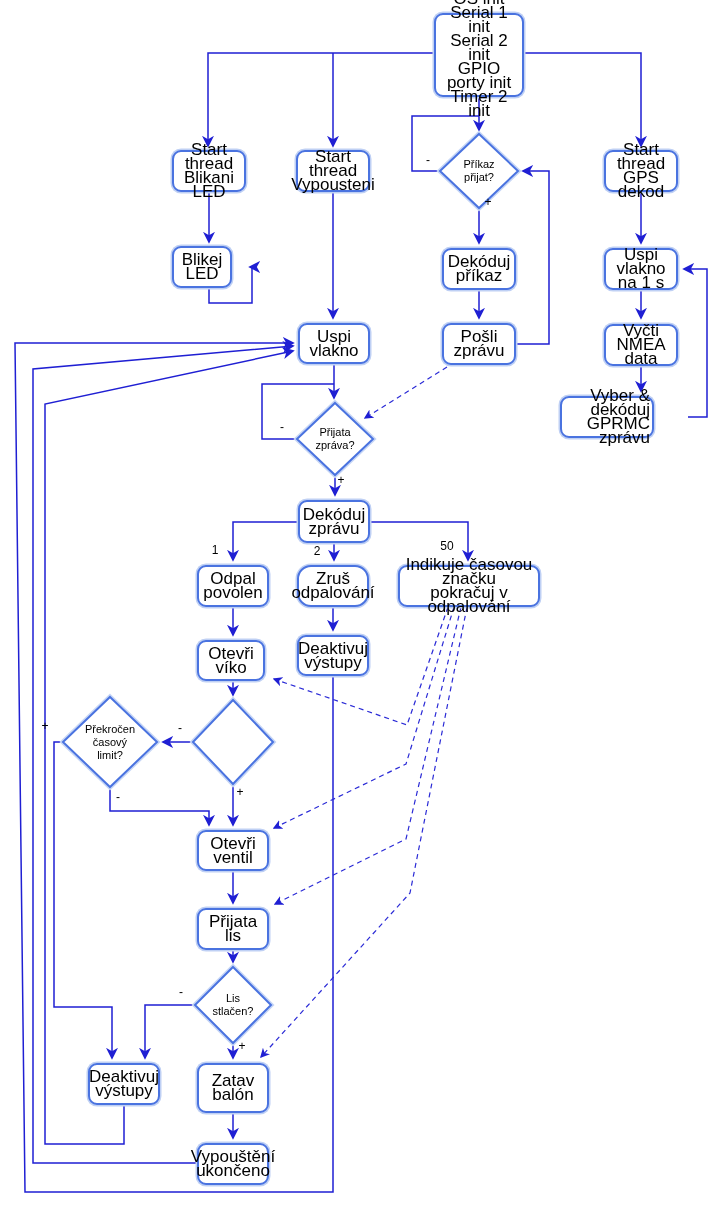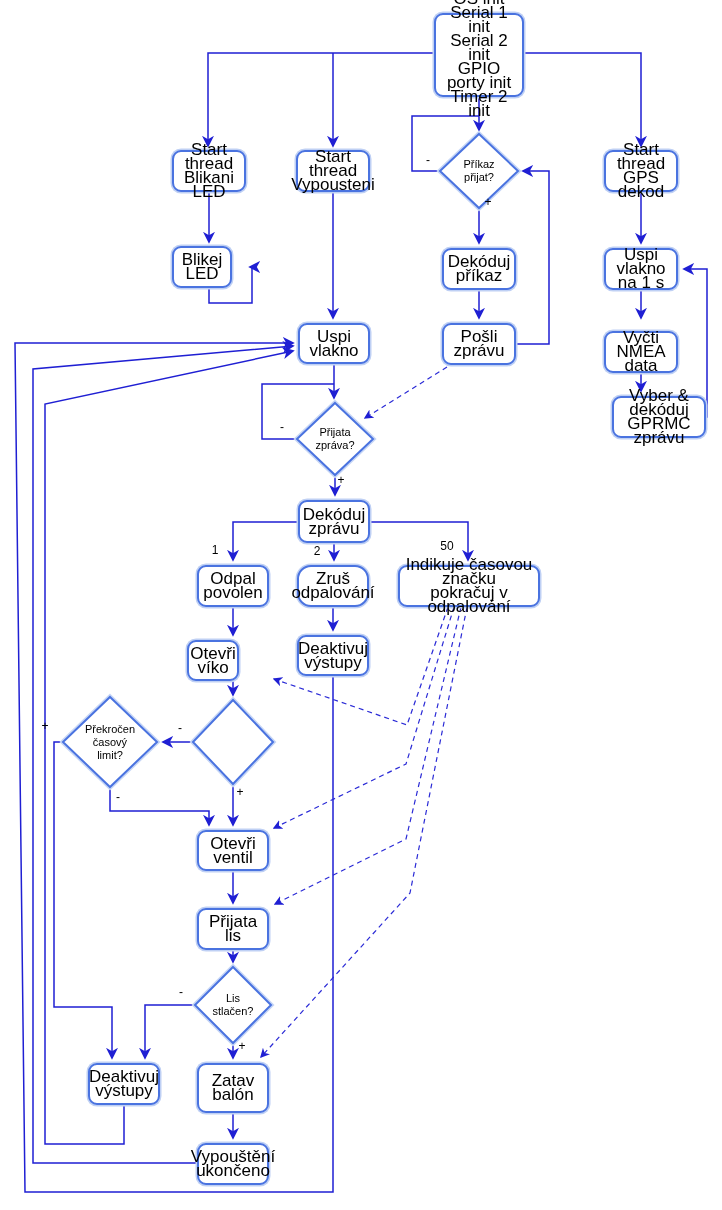--- a/index.html
+++ b/index.html
@@ -108,34 +108,34 @@
 Vypousteni</div>
   <div class="node" style="left:604px;top:150px;width:74px;height:42px;">Start thread
 GPS dekod</div>
   <div class="node" style="left:172px;top:246px;width:60px;height:42px;">Blikej LED</div>
   <div class="node" style="left:442px;top:248px;width:74px;height:42px;">Dekóduj
 příkaz</div>
   <div class="node" style="left:442px;top:323px;width:74px;height:42px;">Pošli
 zprávu</div>
   <div class="node" style="left:604px;top:248px;width:74px;height:42px;">Uspi vlakno
 na 1 s</div>
-  <div class="node" style="left:604px;top:331px;width:74px;height:42px;">Vyčti NMEA
+  <div class="node" style="left:604px;top:324px;width:74px;height:42px;">Vyčti NMEA
 data</div>
-  <div class="node" style="left:612px;top:396px;width:94px;height:42px;">Vyber &amp; dekóduj
+  <div class="node" style="left:560px;top:396px;width:94px;height:42px;text-align:right;">Vyber &amp; dekóduj
 GPRMC zprávu</div>
   <div class="node" style="left:298px;top:323px;width:72px;height:41px;">Uspi vlakno</div>
   <div class="node" style="left:298px;top:500px;width:72px;height:43px;">Dekóduj
 zprávu</div>
   <div class="node" style="left:197px;top:565px;width:72px;height:42px;">Odpal
 povolen</div>
   <div class="node" style="left:297px;top:565px;width:72px;height:42px;border-radius:14px;">Zruš
 odpalování</div>
   <div class="node" style="left:398px;top:565px;width:142px;height:42px;">Indikuje časovou značku
 pokračuj v odpalování</div>
-  <div class="node" style="left:187px;top:640px;width:52px;height:41px;">Otevři víko</div>
+  <div class="node" style="left:197px;top:640px;width:68px;height:41px;">Otevři víko</div>
   <div class="node" style="left:297px;top:635px;width:72px;height:41px;">Deaktivuj
 výstupy</div>
   <div class="node" style="left:197px;top:830px;width:72px;height:41px;">Otevři ventil</div>
   <div class="node" style="left:197px;top:908px;width:72px;height:42px;">Přijata lis</div>
   <div class="node" style="left:88px;top:1063px;width:72px;height:42px;">Deaktivuj
 výstupy</div>
   <div class="node" style="left:197px;top:1063px;width:72px;height:50px;">Zatav
 balón</div>
   <div class="node" style="left:197px;top:1143px;width:72px;height:42px;">Vypouštění
 ukončeno</div>

